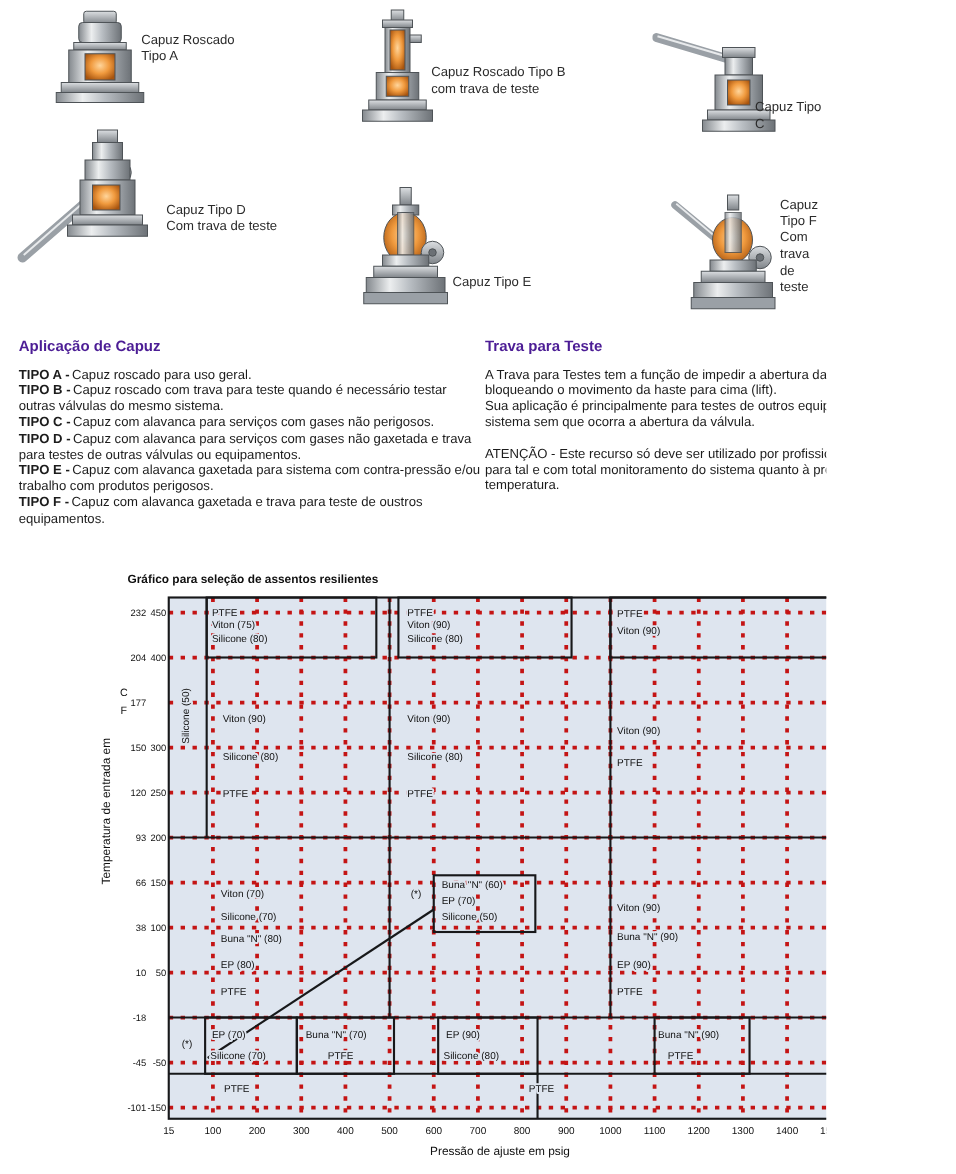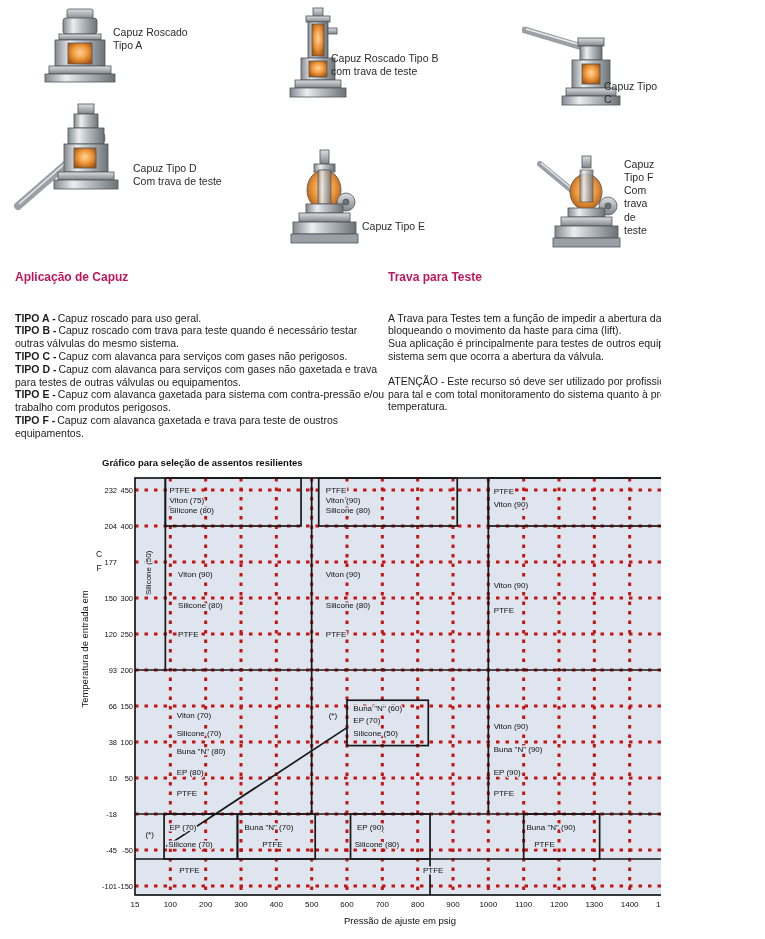--- a/index.html
+++ b/index.html
@@ -4,21 +4,21 @@
 <title>Capuz / Assentos Resilientes</title>
 <style>
   *{margin:0;padding:0;box-sizing:border-box}
   html,body{background:#fff}
   body{font-family:"Liberation Sans",sans-serif;color:#1f1f1f}
   .page{position:relative;width:661px;height:939px;background:#fff;overflow:hidden}
   .abs{position:absolute}
   figure{position:absolute}
   .vlabel{position:absolute;font-size:10.5px;line-height:1.25;color:#2b2b2b}
   .col{position:absolute;font-size:10.5px;line-height:1.22;color:#1c1c1c}
-  .col h3{font-size:12px;color:#be185d;margin-bottom:27px}
+  .col h3{font-size:12px;color:#4c1d95;margin-bottom:9px}
   .col p{margin:0;text-align:left}
   .col p.sp{margin-top:12px}
   .tipo b{font-weight:bold;margin-right:2px}
   svg text{font-family:"Liberation Sans",sans-serif}
   
   .grid line{stroke:#c41414;stroke-width:3;stroke-dasharray:3.5 6}
   .blk rect,.blk line{stroke:#17181a;stroke-width:1.7;fill:none}
   .rl{font-size:8px;fill:#101010;dominant-baseline:central;paint-order:stroke;stroke:#dee5ef;stroke-width:3px;stroke-linejoin:round}
   .rl.rot{text-anchor:middle}
   .tick{font-size:7.5px;fill:#101010;text-anchor:end;dominant-baseline:central}
@@ -79,21 +79,21 @@
         <rect x="22" y="16" width="20" height="36" fill="url(#gm)"></rect>
         <rect x="26" y="18" width="12" height="32" fill="url(#go)"></rect>
         <rect x="42" y="22" width="9" height="6" fill="url(#gmv)"></rect>
         <rect x="15" y="52" width="34" height="22" fill="url(#gm)"></rect>
         <rect x="23" y="55" width="18" height="16" fill="url(#go)"></rect>
         <rect x="9" y="74" width="46" height="8" fill="url(#gmv)"></rect>
         <rect x="4" y="82" width="56" height="9" fill="url(#gm)"></rect>
       </g>
     </svg>
   </figure>
-  <div class="vlabel" style="left:331px;top:52px">
+  <div class="vlabel" style="left:345px;top:52px">
     <span>Capuz Roscado Tipo B</span><br>
     <span>com trava de teste</span>
   </div>
 
   <figure style="left:522px;top:8px">
     <svg width="108" height="112" viewBox="0 0 108 112">
       <g stroke="#4e5357" stroke-width="0.8">
         <path d="M3 22 L70 42" stroke="#9aa0a6" stroke-width="7" stroke-linecap="round" fill="none"></path>
         <path d="M4 21 L69 40" stroke="#e8eaec" stroke-width="1.6" fill="none"></path>
         <circle cx="70" cy="44" r="8" fill="url(#gmv)"></circle>

